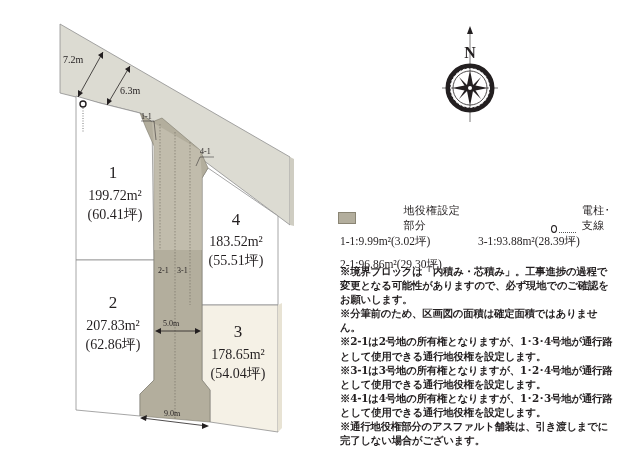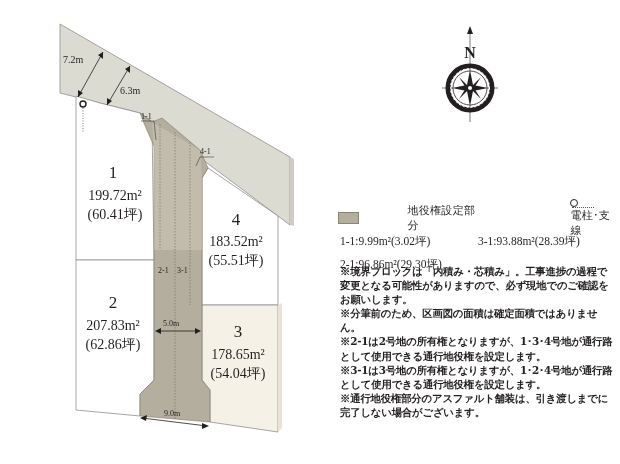--- a/index.html
+++ b/index.html
@@ -8,21 +8,21 @@
   #plan { position: absolute; left: 0; top: 0; width: 330px; height: 464px; }
   .lot-num { font-family: "Liberation Serif", serif; font-size: 17px; fill: #231f20; }
   .lot-area { font-family: "Liberation Serif", serif; font-size: 14px; fill: #231f20; }
   .dim { font-family: "Liberation Serif", serif; font-size: 10px; fill: #231f20; }
   .dim-small { font-family: "Liberation Serif", serif; font-size: 8px; fill: #231f20; }
   #compass { position: absolute; left: 430px; top: 24px; width: 80px; height: 100px; }
   .legend { position: absolute; left: 338px; top: 210px; width: 282px; font-size: 11px; }
   .legend-row { display: flex; align-items: center; height: 16px; gap: 40px; }
   .swatch { width: 20px; height: 10px; background: #b3ae9d; border: 1px solid #8a8574; margin-right: 8px; }
   .legend-label { font-family: "DejaVu Serif", serif; font-size: 11px; letter-spacing: 0.3px; }
-  .pole-key { margin-left: 46px; display: flex; align-items: flex-start; flex-direction: column; }
+  .pole-key { margin-left: 46px; display: flex; align-items: flex-end; }
   .pole-circle { width: 6px; height: 6px; border: 1.6px solid #231f20; border-radius: 50%; }
   .pole-dots { width: 22px; border-top: 1px dotted #555; margin: 0 6px 0 2px; }
   .areas { position: absolute; left: 340px; top: 234px; width: 280px;
            display: grid; grid-template-columns: 138px 142px; row-gap: 9px;
            font-family: "Liberation Serif", serif; font-size: 11.5px; line-height: 14px; }
   .notes { position: absolute; left: 340px; top: 264px; width: 276px;
            font-family: "DejaVu Serif", serif; font-weight: bold; font-size: 10.4px;
            line-height: 14.1px; letter-spacing: -0.2px; }
   .note { margin: 0; }
 </style>
@@ -130,14 +130,15 @@
   <span>1-1:9.99m²(3.02坪)</span>
   <span>3-1:93.88m²(28.39坪)</span>
   <span>2-1:96.86m²(29.30坪)</span>
 </div>
 
 <div class="notes">
   <p class="note">※境界ブロックは「内積み・芯積み」。工事進捗の過程で変更となる可能性がありますので、必ず現地でのご確認をお願いします。</p>
   <p class="note">※分筆前のため、区画図の面積は確定面積ではありません。</p>
   <p class="note">※2-1は2号地の所有権となりますが、1･3･4号地が通行路として使用できる通行地役権を設定します。</p>
   <p class="note">※3-1は3号地の所有権となりますが、1･2･4号地が通行路として使用できる通行地役権を設定します。</p>
+  <p class="note">※4-1は4号地の所有権となりますが、1･2･3号地が通行路として使用できる通行地役権を設定します。</p>
   <p class="note">※通行地役権部分のアスファルト舗装は、引き渡しまでに完了しない場合がございます。</p>
 </div>
 
 </body></html>

